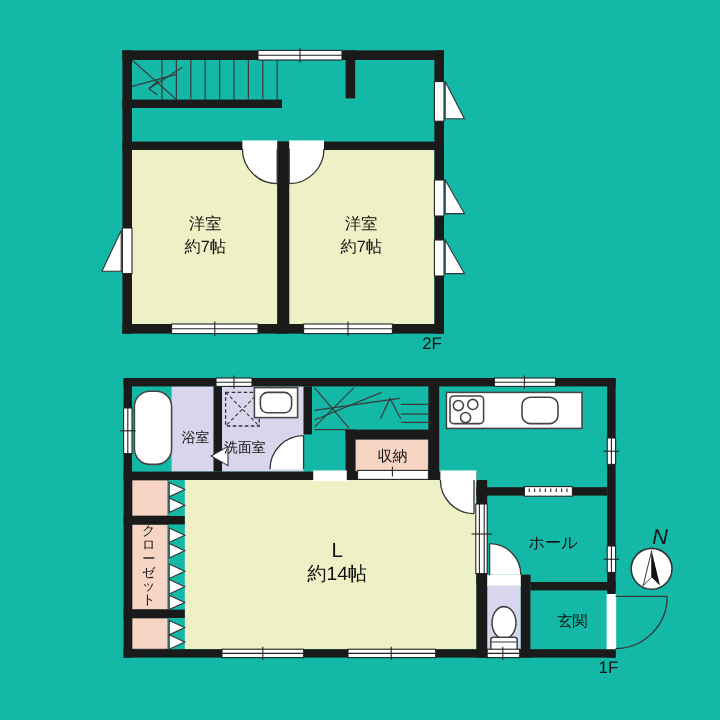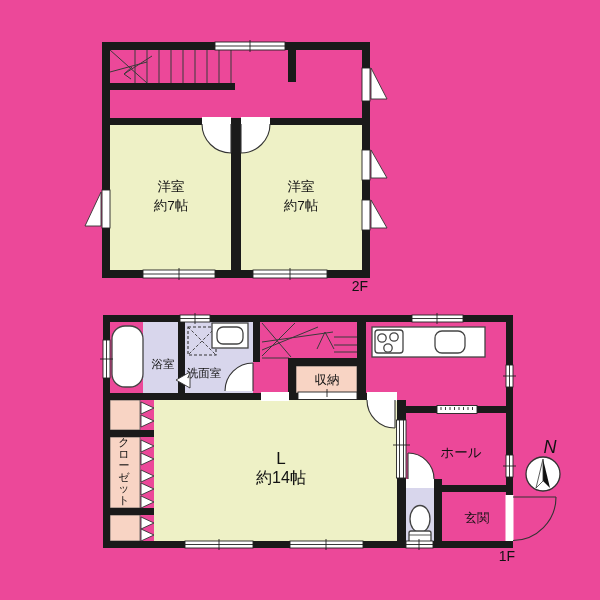--- a/index.html
+++ b/index.html
@@ -1,16 +1,16 @@
 <!DOCTYPE html>
 <html><head>
 <meta charset="utf-8">
 <style>
   html,body{margin:0;padding:0;background:#fff;}
-  #canvas{width:600px;height:600px;position:relative;background:#ec4899;}
+  #canvas{width:600px;height:600px;position:relative;background:#14b8a6;}
   svg text{font-family:"Liberation Sans","DejaVu Sans",sans-serif;fill:#121212;}
   .wall{fill:#1a1a1a;stroke:none;}
   .c-room{fill:#eef1c6;}
   .c-wet{fill:#d8d6ec;}
   .c-store{fill:#f8d4c4;stroke:#555;stroke-width:0.8;}
   .thin{stroke:#3a3a3a;stroke-width:1;fill:none;}
   .fix{stroke:#444;stroke-width:1.3;fill:#fff;}
   .winband{fill:#fff;stroke:#222;stroke-width:0.9;}
   .winline{stroke:#222;stroke-width:0.9;fill:none;}
   .doorfill{fill:#fff;stroke:none;}

